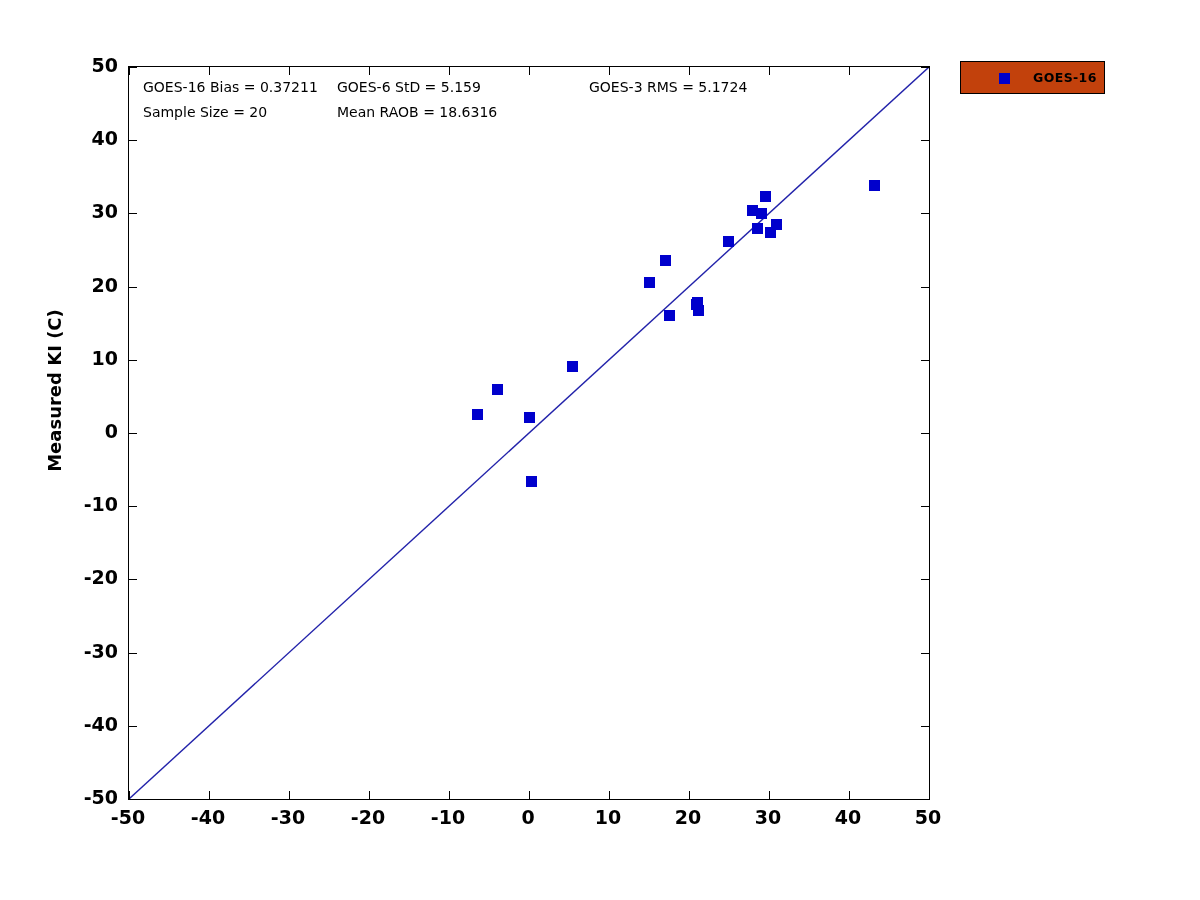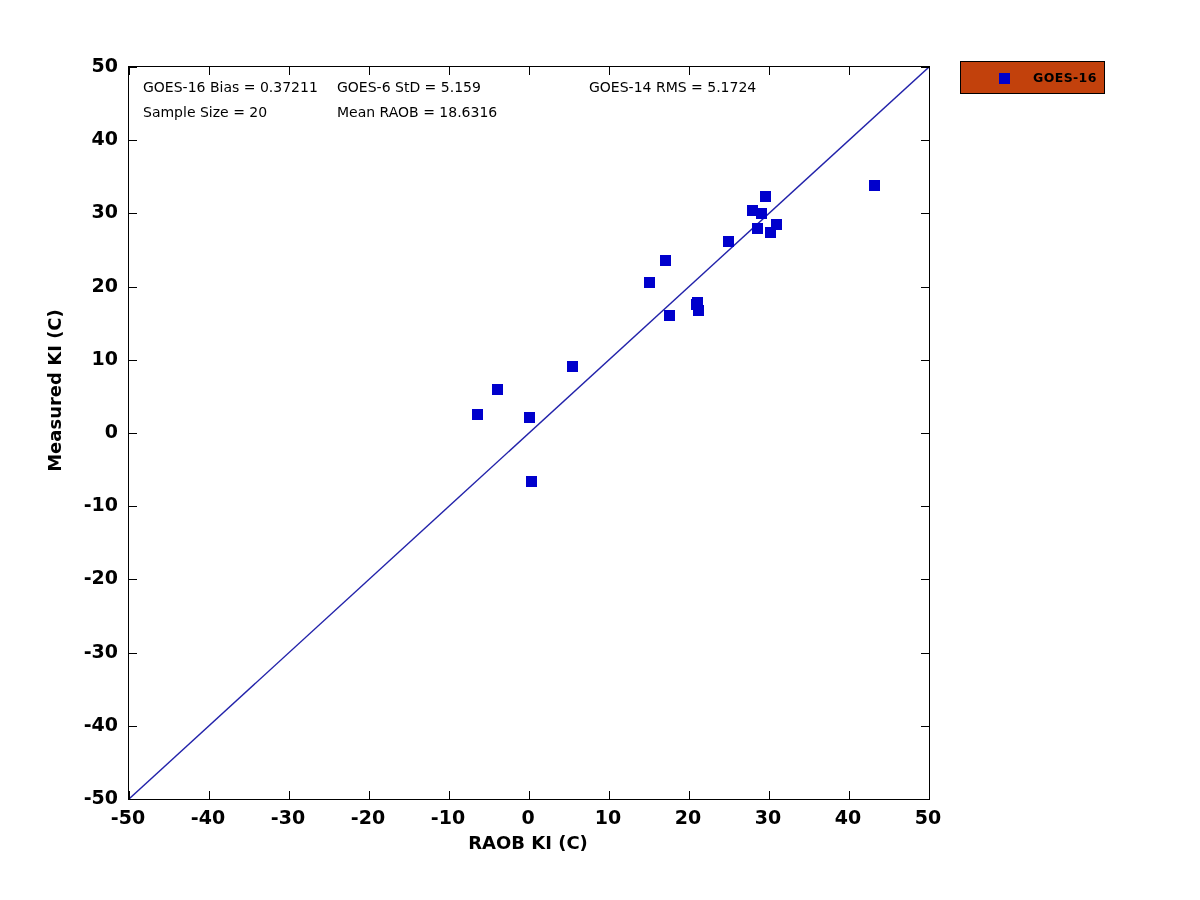--- a/index.html
+++ b/index.html
@@ -207,21 +207,21 @@
           <div class="marker" style="left: 632.8px; top: 146.4px; background: rgb(0, 0, 204);"></div>
           <div class="marker" style="left: 636px; top: 129.564px; background: rgb(0, 0, 204);"></div>
           <div class="marker" style="left: 641.6px; top: 165.432px; background: rgb(0, 0, 204);"></div>
           <div class="marker" style="left: 647.2px; top: 157.38px; background: rgb(0, 0, 204);"></div>
           <div class="marker" style="left: 745.6px; top: 118.584px; background: rgb(0, 0, 204);"></div>
           <div class="marker" style="left: 567.2px; top: 237.9px; background: rgb(0, 0, 204);"></div>
         </div>
 
       <div class="stat" id="stat-bias">GOES-16 Bias = 0.37211</div>
       <div class="stat" id="stat-std">GOES-6 StD = 5.159</div>
-      <div class="stat" id="stat-rms">GOES-14 RMS = 5.1724</div>
+      <div class="stat" id="stat-rms">GOES-3 RMS = 5.1724</div>
       <div class="stat" id="stat-sample">Sample Size = 20</div>
       <div class="stat" id="stat-mean">Mean RAOB = 18.6316</div>
 
       <div id="ticks-layer">
           <div class="tick-x" style="left: 0px;"></div>
           <div class="tick-x-top" style="left: 0px;"></div>
           <div class="tick-x" style="left: 80px;"></div>
           <div class="tick-x-top" style="left: 80px;"></div>
           <div class="tick-x" style="left: 160px;"></div>
           <div class="tick-x-top" style="left: 160px;"></div>
@@ -281,21 +281,20 @@
       <div class="ylabel-tick" style="top: 578.4px;">-20</div>
       <div class="ylabel-tick" style="top: 505.2px;">-10</div>
       <div class="ylabel-tick" style="top: 432px;">0</div>
       <div class="ylabel-tick" style="top: 358.8px;">10</div>
       <div class="ylabel-tick" style="top: 285.6px;">20</div>
       <div class="ylabel-tick" style="top: 212.4px;">30</div>
       <div class="ylabel-tick" style="top: 139.2px;">40</div>
       <div class="ylabel-tick" style="top: 66px;">50</div>
     </div>
 
-  <div id="x-axis-title">RAOB KI (C)</div>
   <div id="y-axis-title">Measured KI (C)</div>
 
   <div id="legend">
     <div id="legend-swatch" style="background: rgb(0, 0, 204);"></div>
     <div id="legend-label">GOES-16</div>
   </div>
 
 </div>
 
 </body></html>

